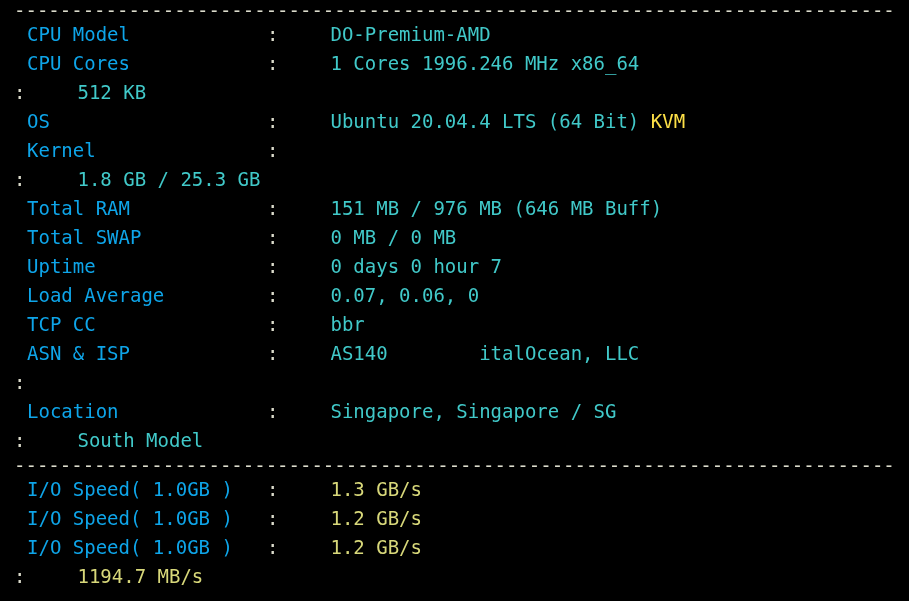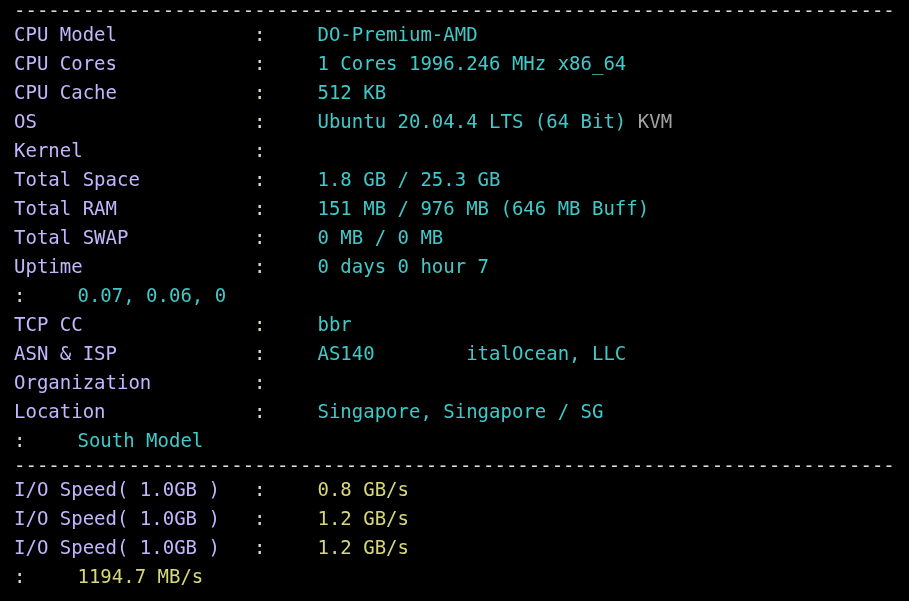--- a/index.html
+++ b/index.html
@@ -3,24 +3,24 @@
 <meta charset="utf-8">
 <style>
   html,body{margin:0;padding:0;background:#000;color:#dcdccc;
     font-family:"DejaVu Sans Mono","Menlo","Consolas",monospace;
     font-size:19px;line-height:29px;width:909px;height:601px;
     overflow:hidden;}
   .term{padding:0 14px;}
   .hr{color:#dcdccc;white-space:pre;overflow:hidden;height:20px;
       line-height:20px;letter-spacing:0;}
   .row{display:flex;white-space:pre;}
-  .lbl{color:#c4b5fd;min-width:240px;}
+  .lbl{color:#0ea5e9;min-width:240px;margin-left:13px;}
   .sep{color:#dcdccc;margin-right:10px;}
   .val{color:#41c9c9;padding-left:42px;} 
-  .y{color:#a3a3a3;}   
+  .y{color:#fde047;}   
   .io .val{color:#d8d87a;}
 </style>
 </head>
 <body>
 
 <div class="term">
 
   <div class="hr">-----------------------------------------------------------------------------</div>
 
   <div class="row">
@@ -29,40 +29,38 @@
     <span class="val">DO-Premium-AMD</span>
   </div>
 
   <div class="row">
     <span class="lbl">CPU Cores</span>
     <span class="sep">:</span>
     <span class="val">1 Cores 1996.246 MHz x86_64</span>
   </div>
 
   <div class="row">
-    <span class="lbl">CPU Cache</span>
     <span class="sep">:</span>
     <span class="val">512 KB</span>
   </div>
 
   <div class="row">
     <span class="lbl">OS</span>
     <span class="sep">:</span>
     <span class="val">Ubuntu 20.04.4 LTS (64 Bit)</span>
     <span>&nbsp;</span>
     <span class="y">KVM</span>
   </div>
 
   <div class="row">
     <span class="lbl">Kernel</span>
     <span class="sep">:</span>
   </div>
 
   <div class="row">
-    <span class="lbl">Total Space</span>
     <span class="sep">:</span>
     <span class="val">1.8 GB / 25.3 GB</span>
   </div>
 
   <div class="row">
     <span class="lbl">Total RAM</span>
     <span class="sep">:</span>
     <span class="val">151 MB / 976 MB (646 MB Buff)</span>
   </div>
 
@@ -72,59 +70,59 @@
     <span class="val">0 MB / 0 MB</span>
   </div>
 
   <div class="row">
     <span class="lbl">Uptime</span>
     <span class="sep">:</span>
     <span class="val">0 days 0 hour 7</span>
   </div>
 
   <div class="row">
+    <span class="lbl">Load Average</span>
     <span class="sep">:</span>
     <span class="val">0.07, 0.06, 0</span>
   </div>
 
   <div class="row">
     <span class="lbl">TCP CC</span>
     <span class="sep">:</span>
     <span class="val">bbr</span>
   </div>
 
   <div class="row">
     <span class="lbl">ASN &amp; ISP</span>
     <span class="sep">:</span>
     <span class="val">AS140        italOcean, LLC</span>
   </div>
 
   <div class="row">
-    <span class="lbl">Organization</span>
     <span class="sep">:</span>
     <span class="val"></span>
   </div>
 
   <div class="row">
     <span class="lbl">Location</span>
     <span class="sep">:</span>
     <span class="val">Singapore, Singapore / SG</span>
   </div>
 
   <div class="row">
     <span class="sep">:</span>
     <span class="val">South Model</span>
   </div>
 
   <div class="hr">-----------------------------------------------------------------------------</div>
 
   <div class="row io">
     <span class="lbl">I/O Speed( 1.0GB )</span>
     <span class="sep">:</span>
-    <span class="val">0.8 GB/s</span>
+    <span class="val">1.3 GB/s</span>
   </div>
 
   <div class="row io">
     <span class="lbl">I/O Speed( 1.0GB )</span>
     <span class="sep">:</span>
     <span class="val">1.2 GB/s</span>
   </div>
 
   <div class="row io">
     <span class="lbl">I/O Speed( 1.0GB )</span>

